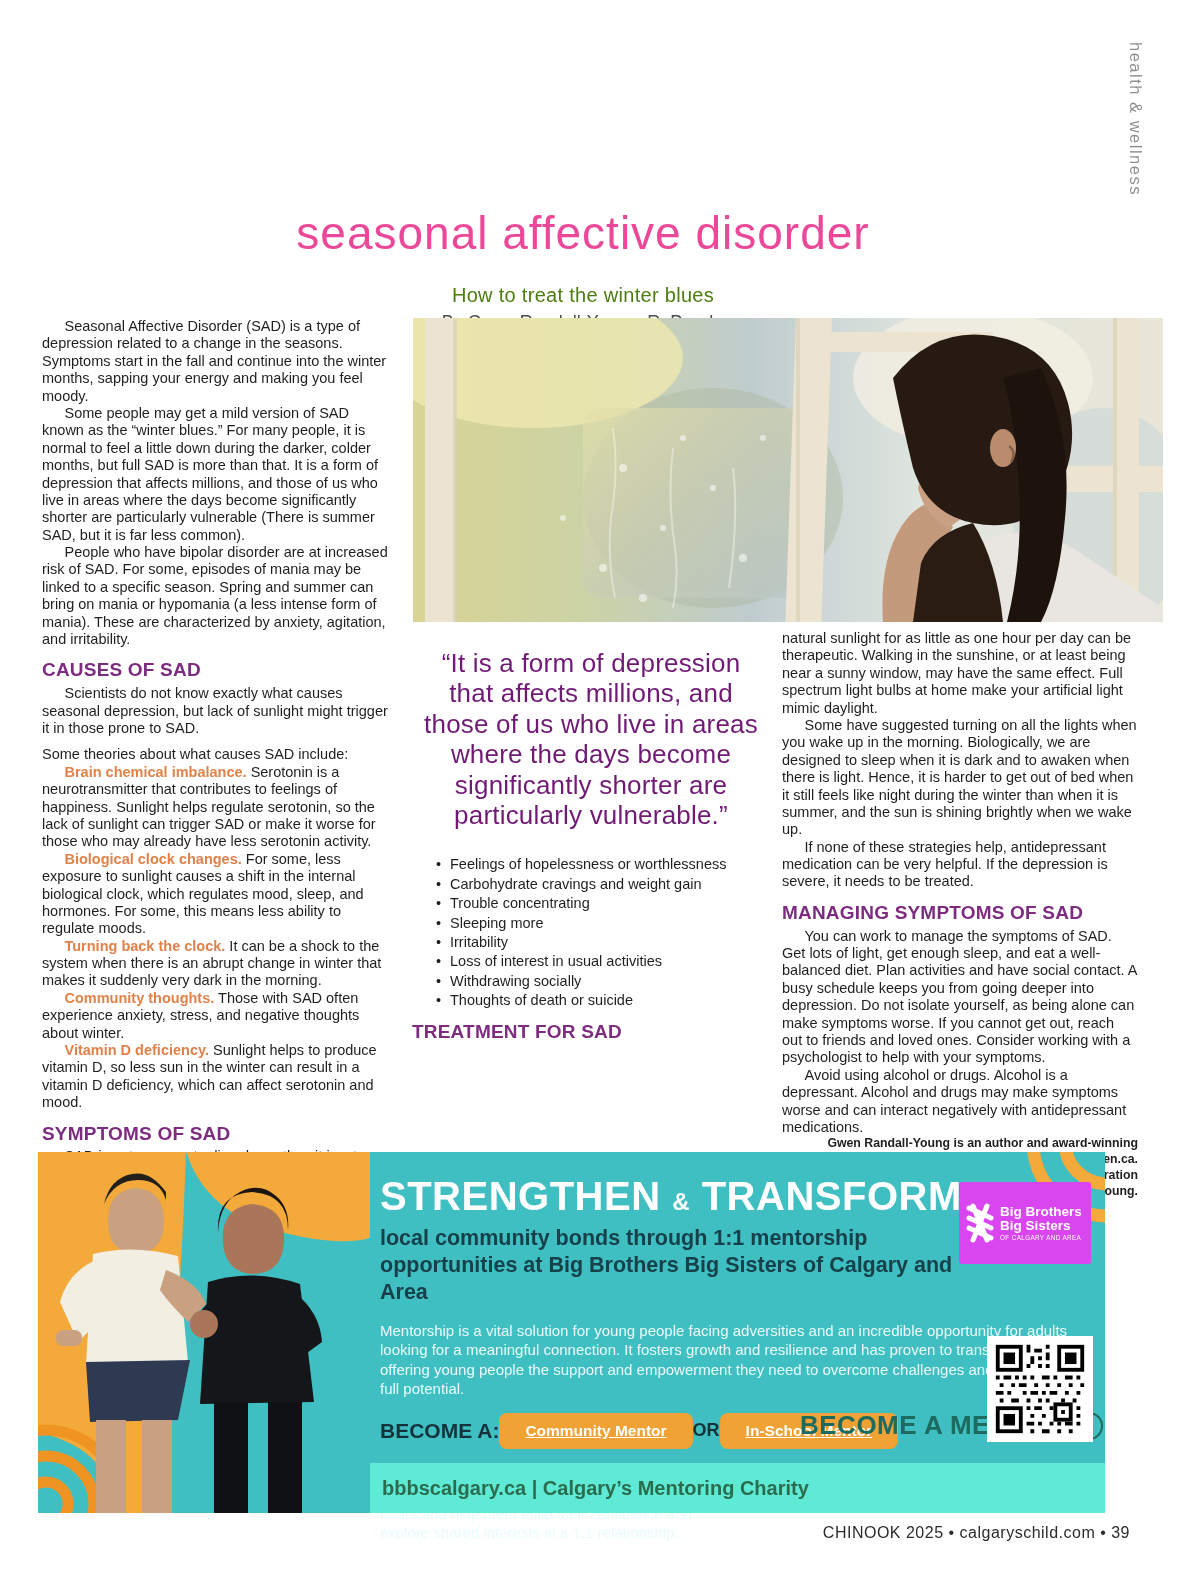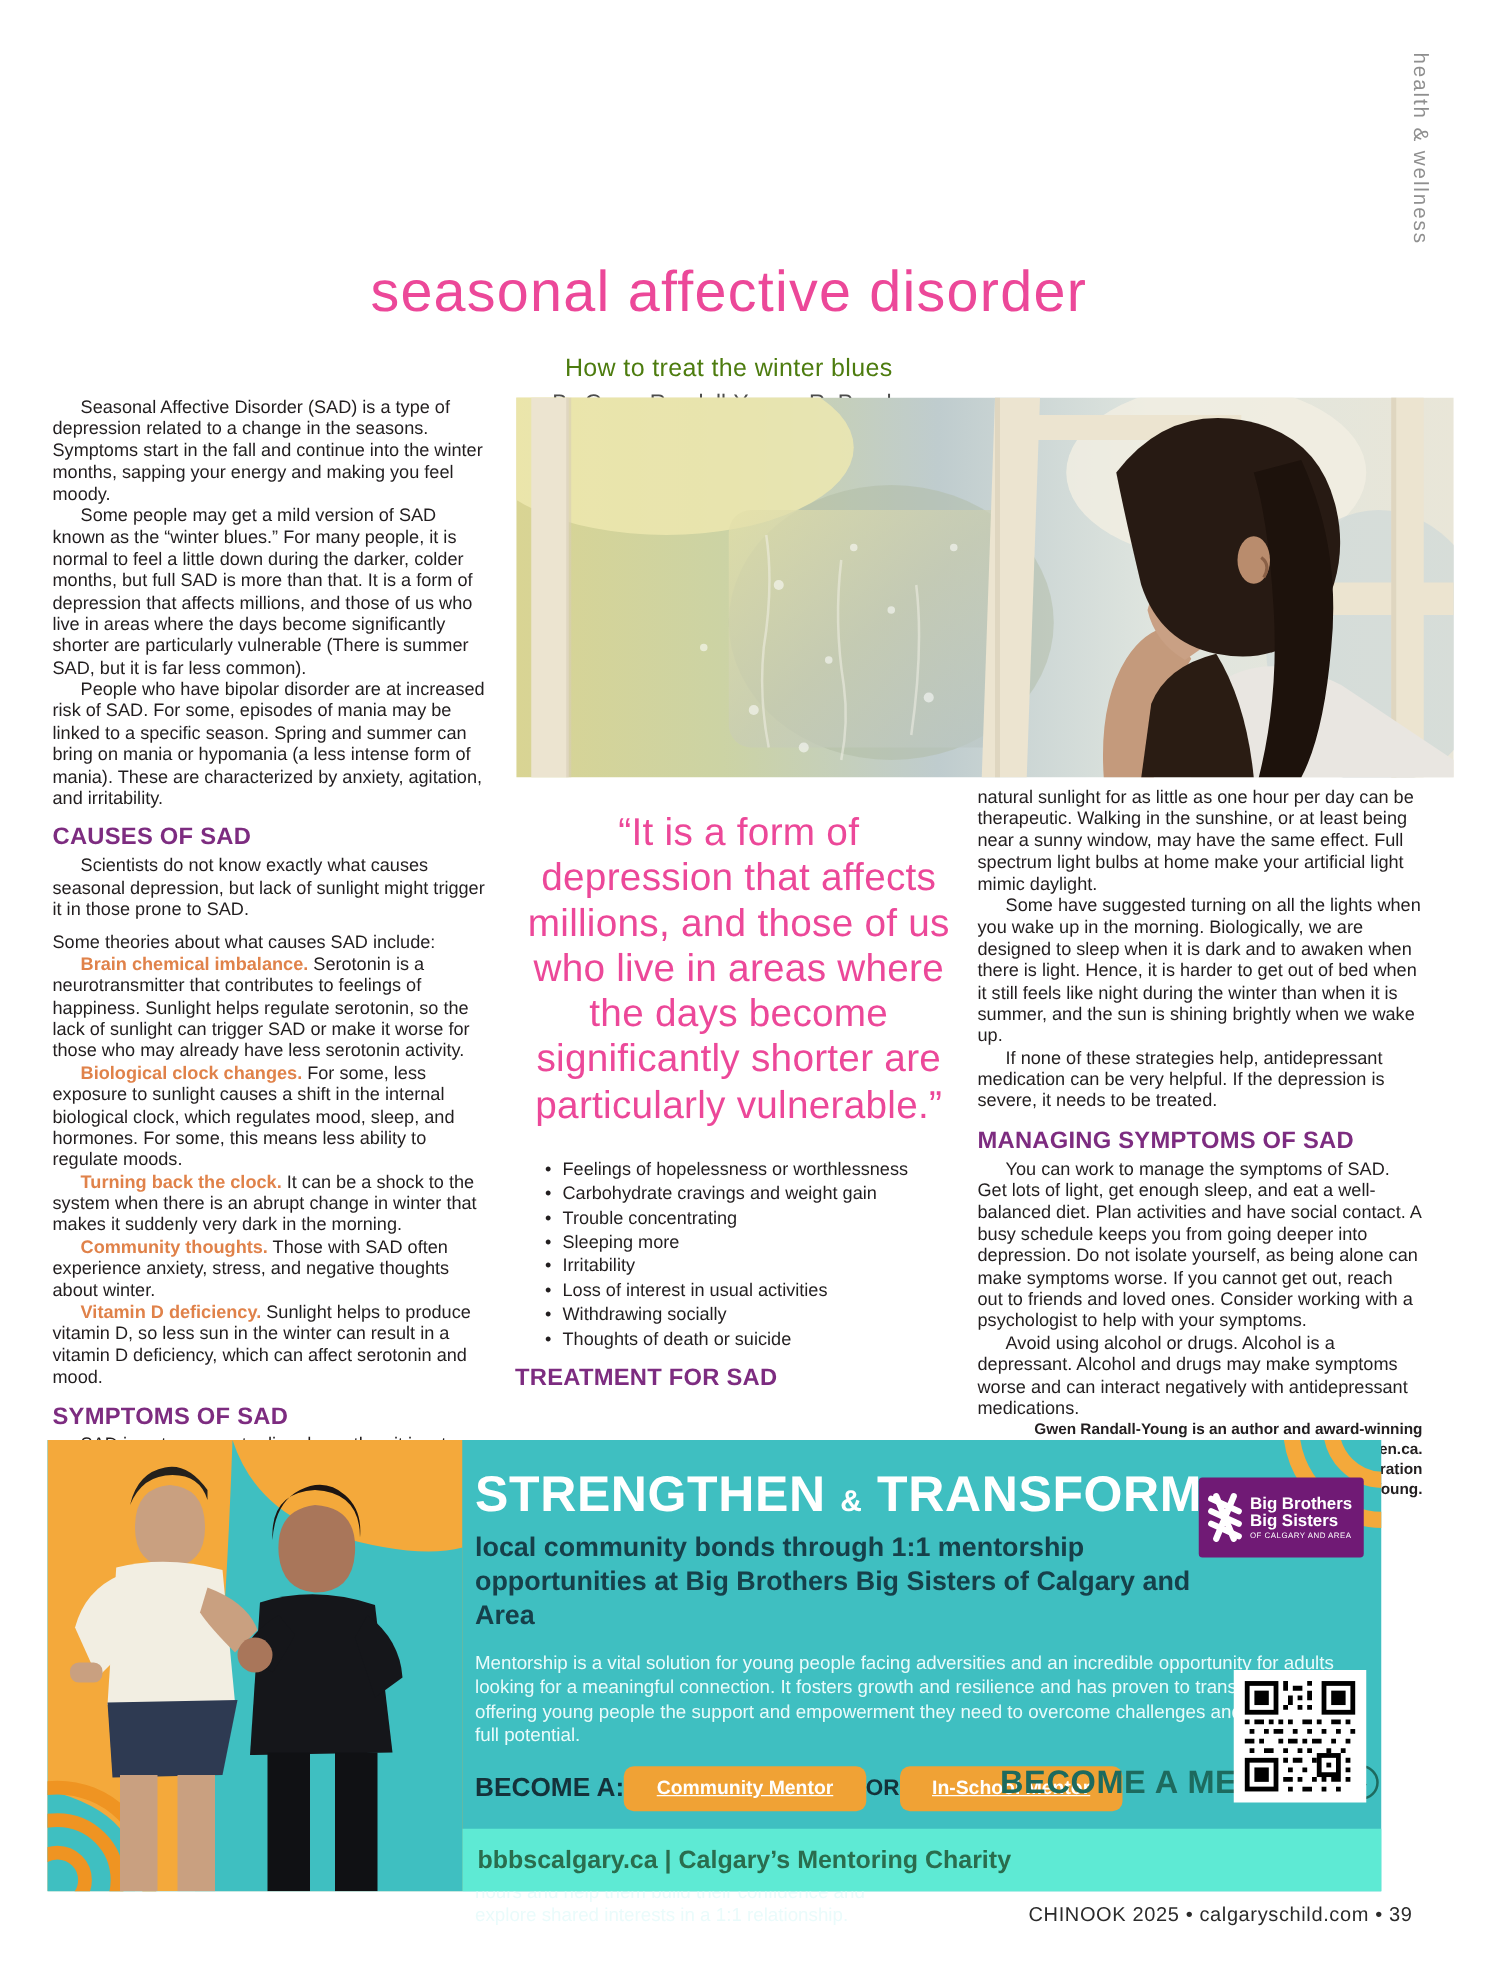--- a/index.html
+++ b/index.html
@@ -29,43 +29,43 @@
   ul.plain { list-style:none; margin:2px 0 0 0; padding:0 0 0 30px; }
   ul.plain li { position:relative; padding-left:14px; margin:2px 0; }
   ul.plain li::before { content:"•"; position:absolute; left:0; top:0; }
 
   .col-left  { left:42px;  top:318px; width:350px; }
   .col-mid   { left:412px; top:648px; width:358px; }
   .col-right { left:782px; top:630px; width:356px; }
 
   .quote {
     width:340px; margin:0 auto; text-align:center;
-    color:#ec4899; font-size:31px; line-height:1.17; letter-spacing:.2px;
+    color:#701a75; font-size:26px; line-height:1.17; letter-spacing:.2px;
   }
   .mid-bullets { margin-top:26px !important; padding-left:24px !important; }
   .bio {
     margin-top:13px; text-align:right; font-size:12.3px; line-height:1.28;
     font-weight:600; text-indent:0 !important;
   }
 
   
   .photo { position:absolute; left:413px; top:318px; width:750px; height:304px; }
   .photo svg { display:block; }
 
   
   .ad { position:absolute; left:38px; top:1152px; width:1067px; height:361px; background:#3fbfc1; }
   .ad-photo { position:absolute; left:0; top:0; width:332px; height:361px; }
   .ad-content { position:absolute; left:332px; top:0; right:0; bottom:0; padding-left:10px; }
   .ad-arcs { position:absolute; right:0; top:0; }
   .ad-headline { margin-top:22px; font-size:40px; font-weight:bold; color:#ffffff; letter-spacing:.5px; }
   .ad-headline .amp { font-size:24px; }
   .ad-subhead { width:600px; margin-top:6px; font-size:21.5px; line-height:1.25; font-weight:bold; color:#16404a; }
   .ad-logo {
-    position:absolute; right:14px; top:30px; width:132px; height:64px;
-    background:#701a75; border-radius:3px; display:flex; align-items:center; padding:4px 6px; box-sizing:border-box;
+    position:absolute; right:14px; top:30px; width:132px; height:82px;
+    background:#d946ef; border-radius:3px; display:flex; align-items:center; padding:4px 6px; box-sizing:border-box;
   }
   .ad-logo-text { color:#ffffff; margin-left:5px; line-height:1.02; }
   .ad-logo-text .l1 { font-size:13.5px; font-weight:bold; }
   .ad-logo-text .l3 { font-size:6.3px; letter-spacing:.4px; margin-top:2px; }
   .ad-body1 { width:700px; margin-top:15px; font-size:15px; line-height:1.3; color:#eafbfb; }
   .ad-btn-row { margin-top:14px; display:flex; align-items:center; }
   .ad-become { font-size:21px; font-weight:bold; color:#14323a; }
   .ad-btn {
     background:#f0a235; color:#ffffff; font-weight:bold; font-size:15.5px;
     padding:9px 26px; border-radius:8px; border:none; cursor:pointer;text-decoration:underline;

